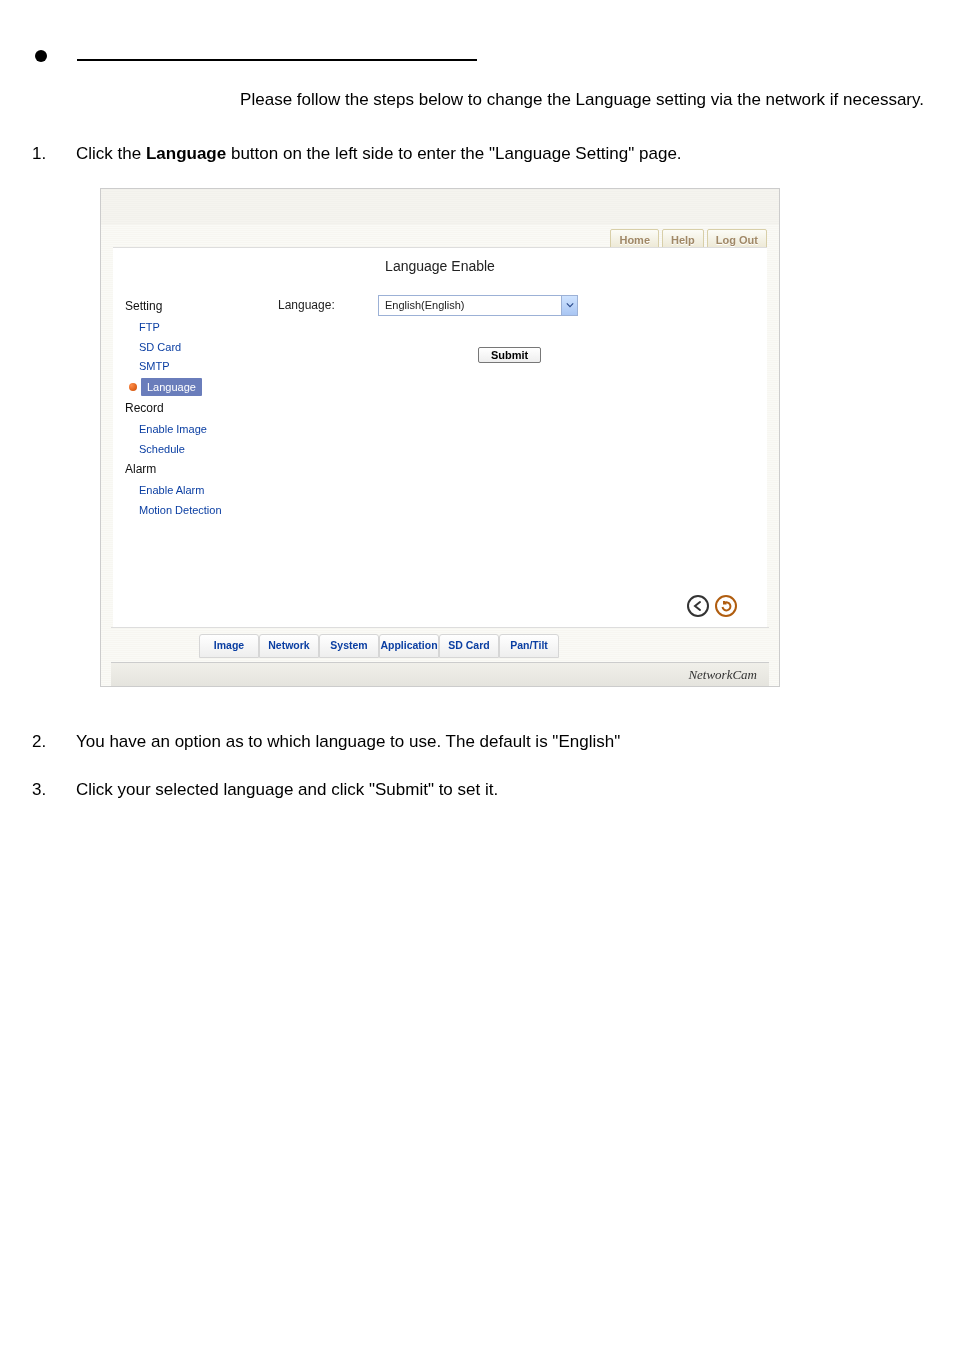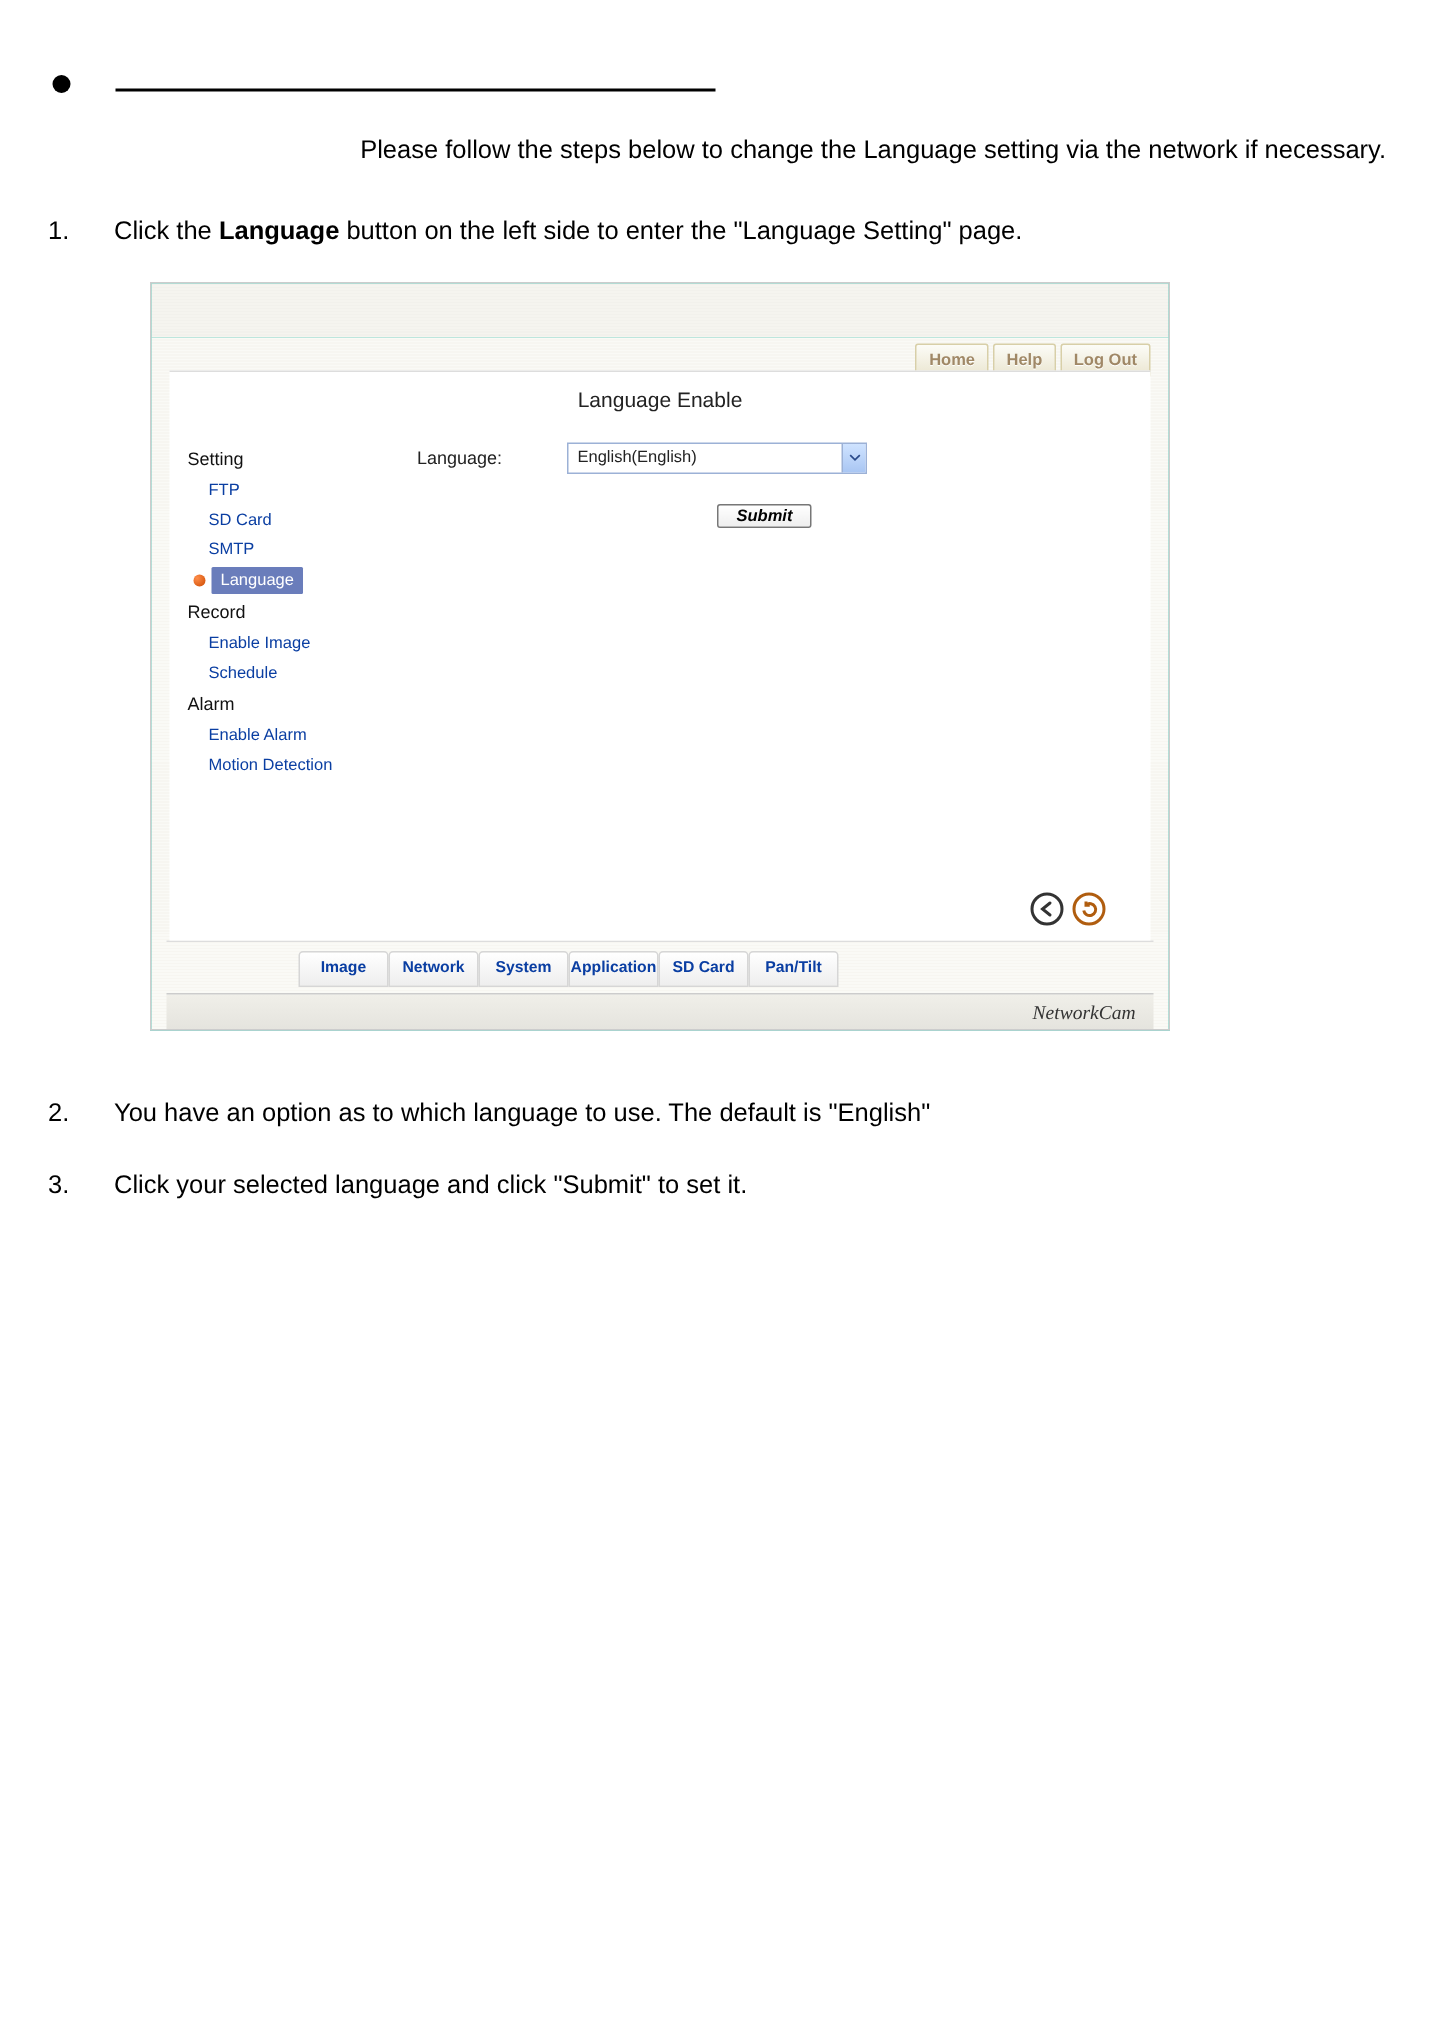--- a/index.html
+++ b/index.html
@@ -54,21 +54,21 @@
       width: 44px;
       flex-shrink: 0;
     }
     .step-body {
       flex: 1;
     }
     .screenshot {
       margin: 8px 0 42px 70px;
       width: 680px;
       border: 1px solid #ccc;
-      background: #14b8a6;
+      background: #b91c1c;
       position: relative;
     }
     .ss-topshade {
       height: 36px;
       background: repeating-linear-gradient(0deg, #f5f4ef, #f5f4ef 1px, #f2f1ec 1px, #f2f1ec 2px);
     }
     .ss-topnav {
       position: absolute;
       top: 40px;
       right: 12px;
@@ -146,21 +146,21 @@
     }
     .ss-main {
       flex: 1;
       font-size: 12px;
       color: #222;
     }
     .form-row {
       display: flex;
       align-items: center;
       gap: 30px;
-      margin-bottom: 18px;
+      margin-bottom: 30px;
     }
     .form-row label {
       width: 70px;
     }
     .select-shell {
       display: flex;
       align-items: stretch;
       border: 1px solid #9cb1d6;
       background: #fff;
       width: 200px;
@@ -187,21 +187,20 @@
       padding-left: 200px;
     }
     .submit-btn {
       border: 1px solid #777;
       background: linear-gradient(#fff,#eee);
       padding: 1px 12px;
       font-size: 11px;
       font-weight: bold;
       border-radius: 2px;
       cursor: pointer;
-      font-style: italic;
     }
     .ss-icons {
       position: absolute;
       right: 30px;
       bottom: 10px;
       display: flex;
       gap: 6px;
     }
     .circ-icon {
       width: 22px;

